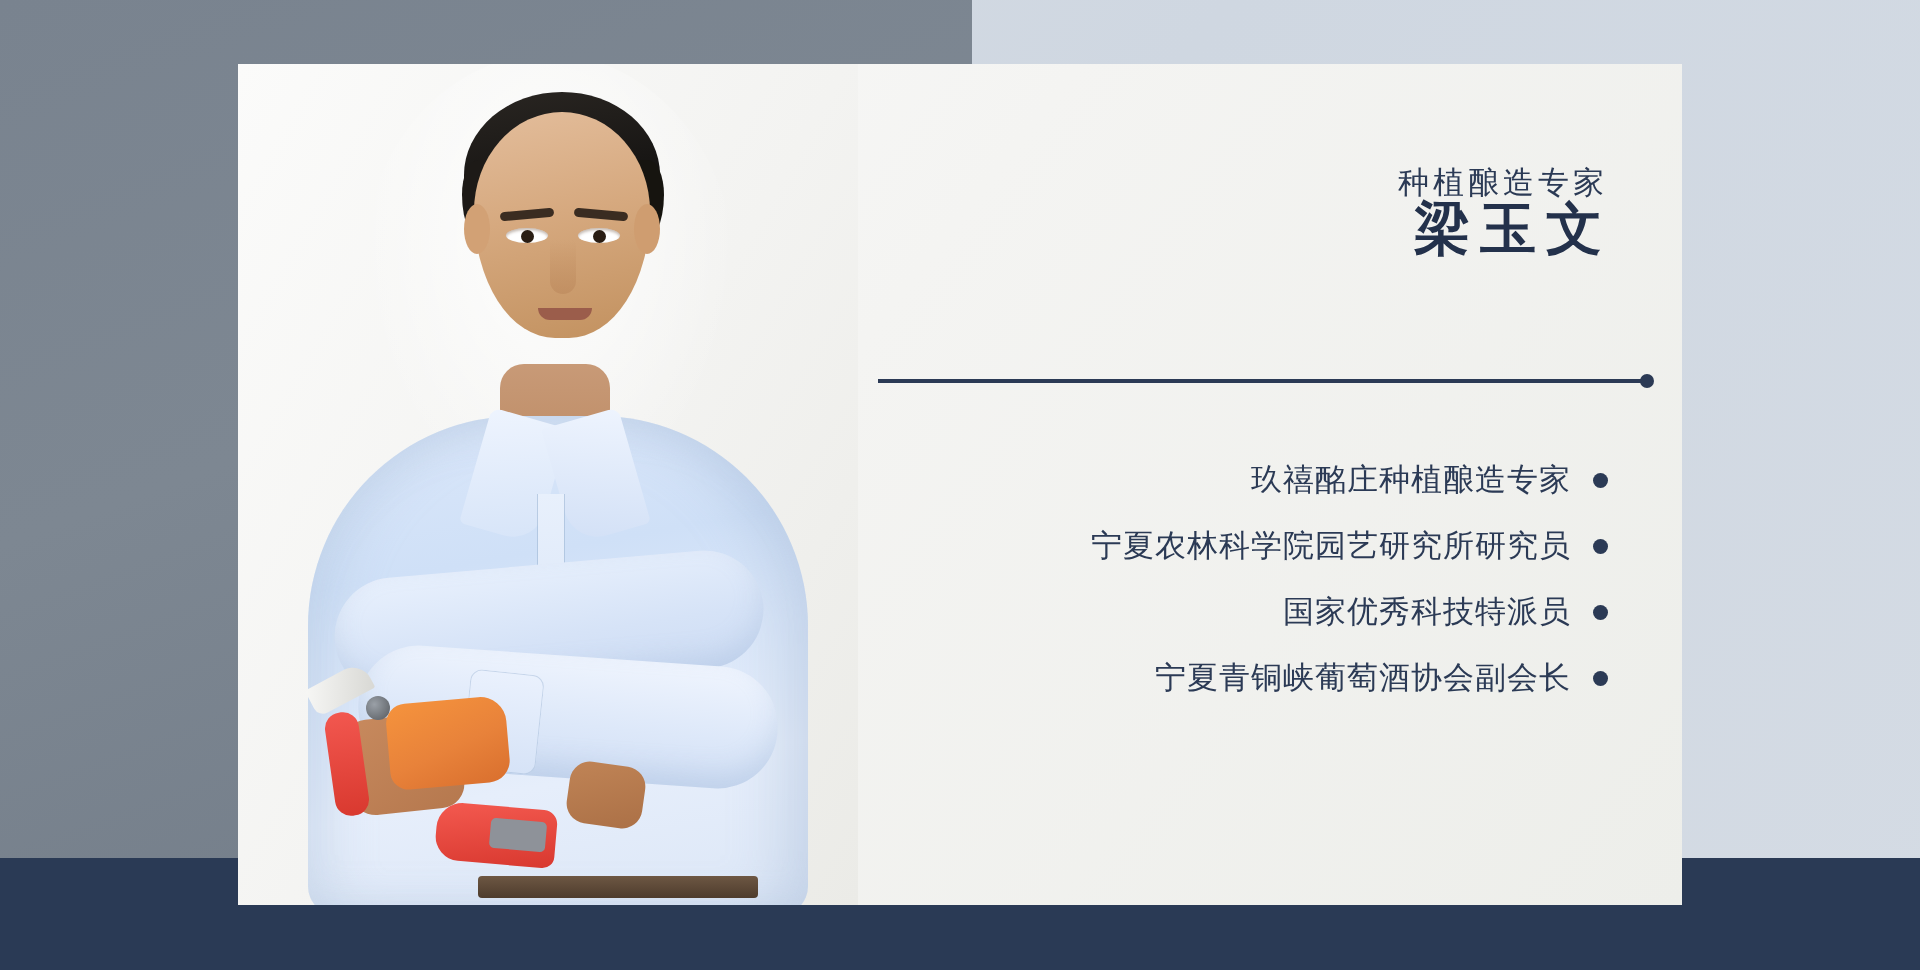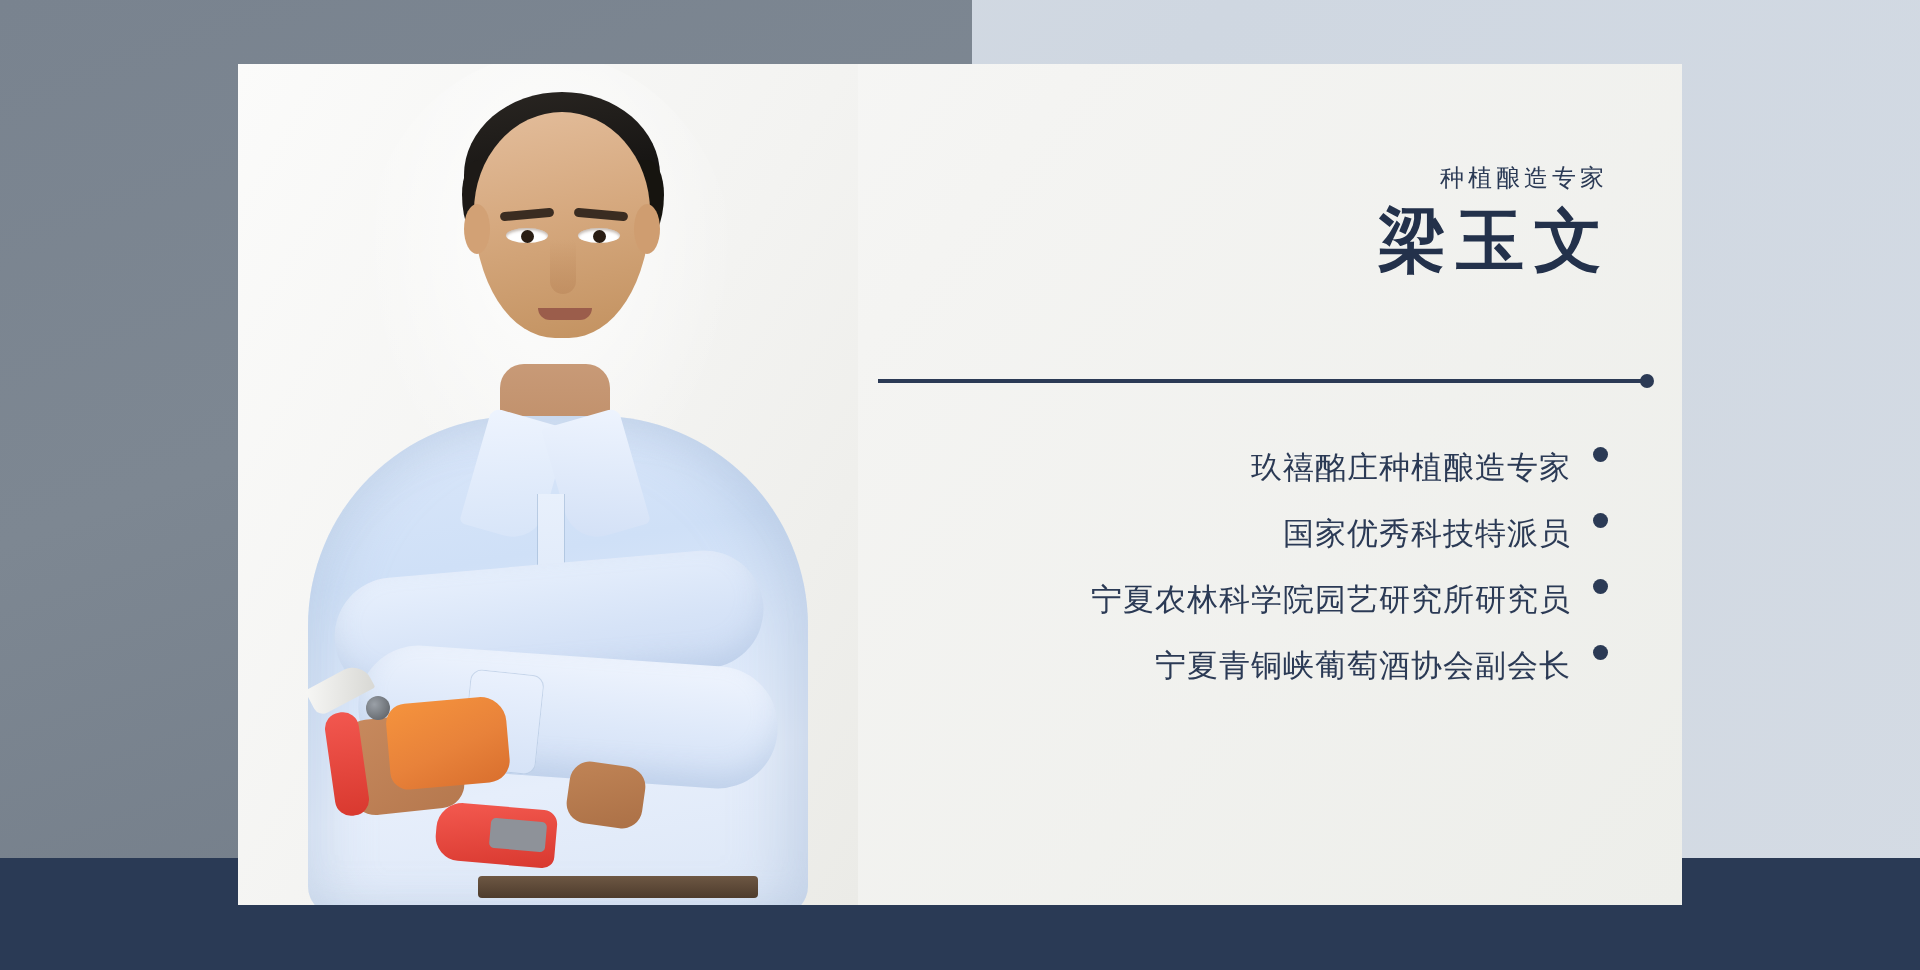--- a/index.html
+++ b/index.html
@@ -280,31 +280,31 @@
 
   
   .info-col {
     position: absolute;
     left: 620px; top: 0;
     width: 824px; height: 841px;
   }
   .eyebrow {
     position: absolute;
     right: 74px; top: 98px;
-    font-size: 24px;
+    font-size: 31px;
     letter-spacing: 4px;
     color: #2b3a55;
     white-space: nowrap;
   }
   .name {
     position: absolute;
     right: 70px; top: 136px;
-    font-family: Liberation Sans, sans-serif;
+    font-family: Liberation Mono, monospace;
     font-weight: 700;
-    font-size: 68px;
+    font-size: 56px;
     letter-spacing: 10px;
     color: #23314b;
     white-space: nowrap;
     line-height: 1.18;
   }
   .rule {
     position: absolute;
     left: 20px; top: 315px;
     width: 768px; height: 4px;
     background: #2b3a55;
@@ -319,20 +319,21 @@
 
   .cred-list {
     position: absolute;
     right: 74px; top: 383px;
     width: 760px;
     list-style: none;
     margin: 0; padding: 0;
   }
   .cred-item {
     display: flex;
+    align-items: center;
     justify-content: flex-end;
     height: 66px;
     white-space: nowrap;
   }
   .cred-text {
     font-size: 31px;
     letter-spacing: 1px;
     color: #2b3a55;
   }
   .cred-dot {
@@ -399,25 +400,25 @@
 
       <div class="rule"></div>
       <div class="rule-dot"></div>
 
       <ul class="cred-list">
         <li class="cred-item">
           <span class="cred-text">玖禧酩庄种植酿造专家</span>
           <span class="cred-dot"></span>
         </li>
         <li class="cred-item">
-          <span class="cred-text">国家优秀科技特派员</span>
+          <span class="cred-text">宁夏农林科学院园艺研究所研究员</span>
           <span class="cred-dot"></span>
         </li>
         <li class="cred-item">
-          <span class="cred-text">宁夏农林科学院园艺研究所研究员</span>
+          <span class="cred-text">国家优秀科技特派员</span>
           <span class="cred-dot"></span>
         </li>
         <li class="cred-item">
           <span class="cred-text">宁夏青铜峡葡萄酒协会副会长</span>
           <span class="cred-dot"></span>
         </li>
       </ul>
 
     </div>
   </div>

